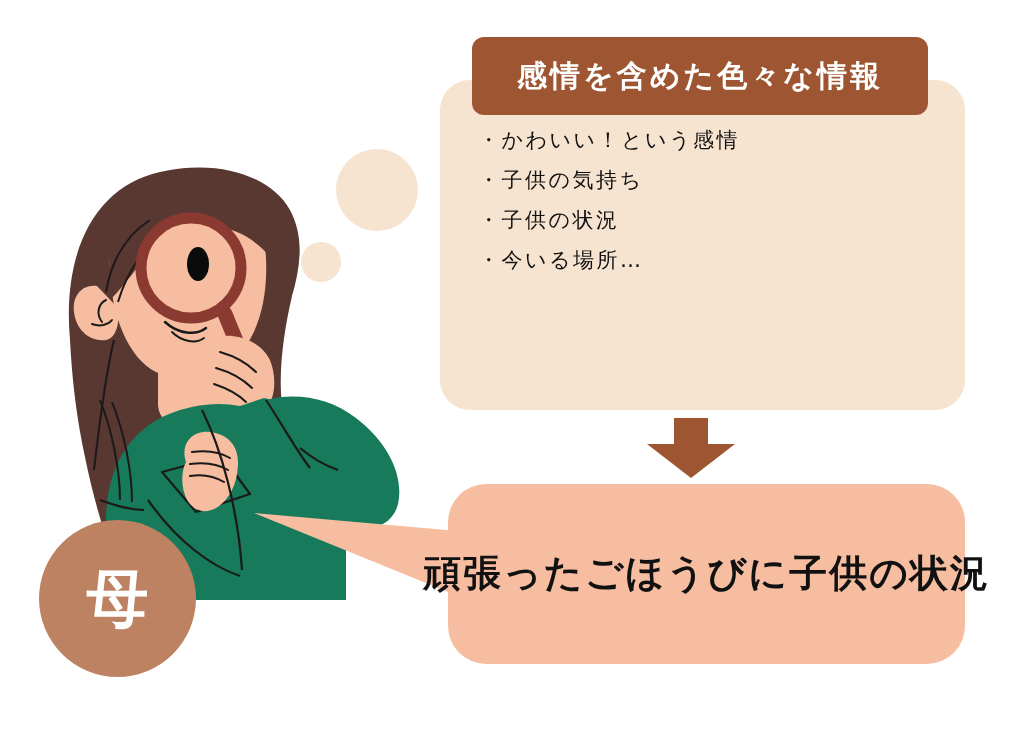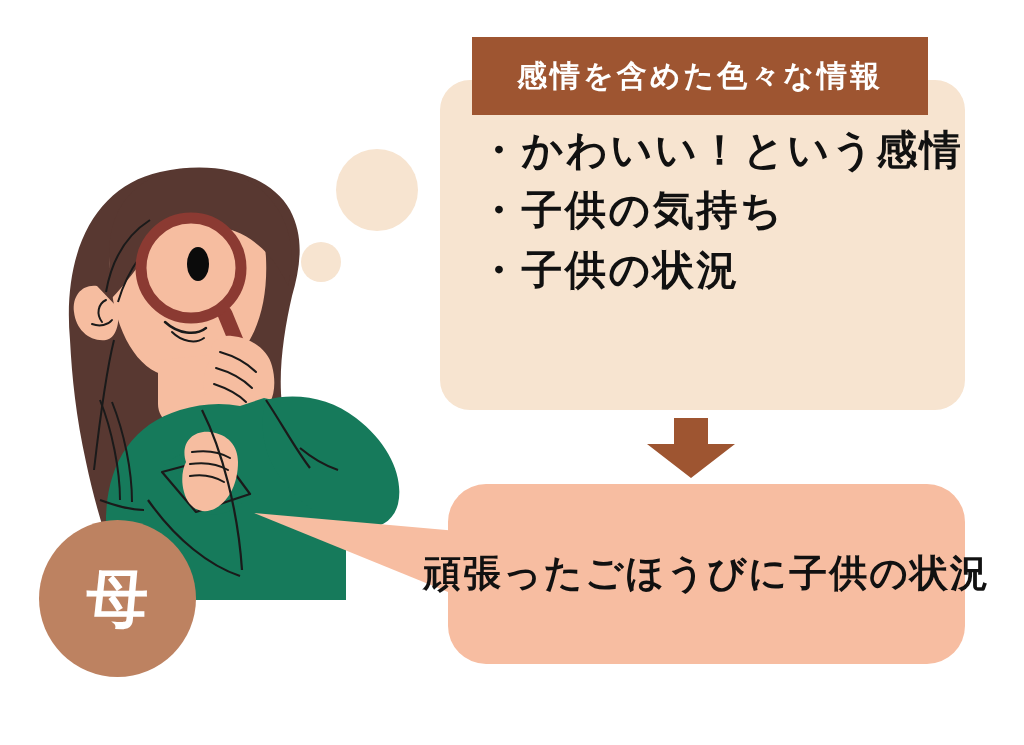--- a/index.html
+++ b/index.html
@@ -67,20 +67,21 @@
     position: absolute;
     left: 472px;
     top: 37px;
     width: 456px;
     height: 78px;
     background: #9E5531;
     display: flex;
     align-items: center;
     justify-content: center;
     z-index: 4;
+    border-radius: 12px;
   }
   .info-banner .banner-title {
     color: #ffffff;
     font-size: 30px;
     font-weight: 700;
     letter-spacing: 3px;
     line-height: 1;
     white-space: nowrap;
   }
   .info-list {
@@ -89,22 +90,22 @@
     top: 130px;
     width: 480px;
     z-index: 3;
     list-style: none;
     margin: 0;
     padding: 0;
   }
   .info-list li {
     display: block;
     color: #111111;
-    font-size: 41px;
-    font-weight: 700;
+    font-size: 21px;
+    font-weight: 400;
     letter-spacing: 2.5px;
     line-height: 1;
     margin-bottom: 19px;
     white-space: nowrap;
   }
 
   
   .flow-arrow {
     position: absolute;
     left: 647px;
@@ -270,20 +271,21 @@
   <div class="info-panel"></div>
 
   <div class="info-banner">
     <span class="banner-title">感情を含めた色々な情報</span>
   </div>
 
   <ul class="info-list">
     <li>・かわいい！という感情</li>
     <li>・子供の気持ち</li>
     <li>・子供の状況</li>
+    <li>・今いる場所…</li>
   </ul>
 
   <svg class="flow-arrow" viewBox="0 0 88 60" xmlns="http://www.w3.org/2000/svg">
     <path d="M 27 0 L 61 0 L 61 26 L 88 26 L 44 60 L 0 26 L 27 26 Z" fill="#9E5531"></path>
   </svg>
 
   <div class="speech-bubble">
     <span class="bubble-line">頑張ったごほうびに</span>
     <span class="bubble-line">子供の状況</span>
   </div>

